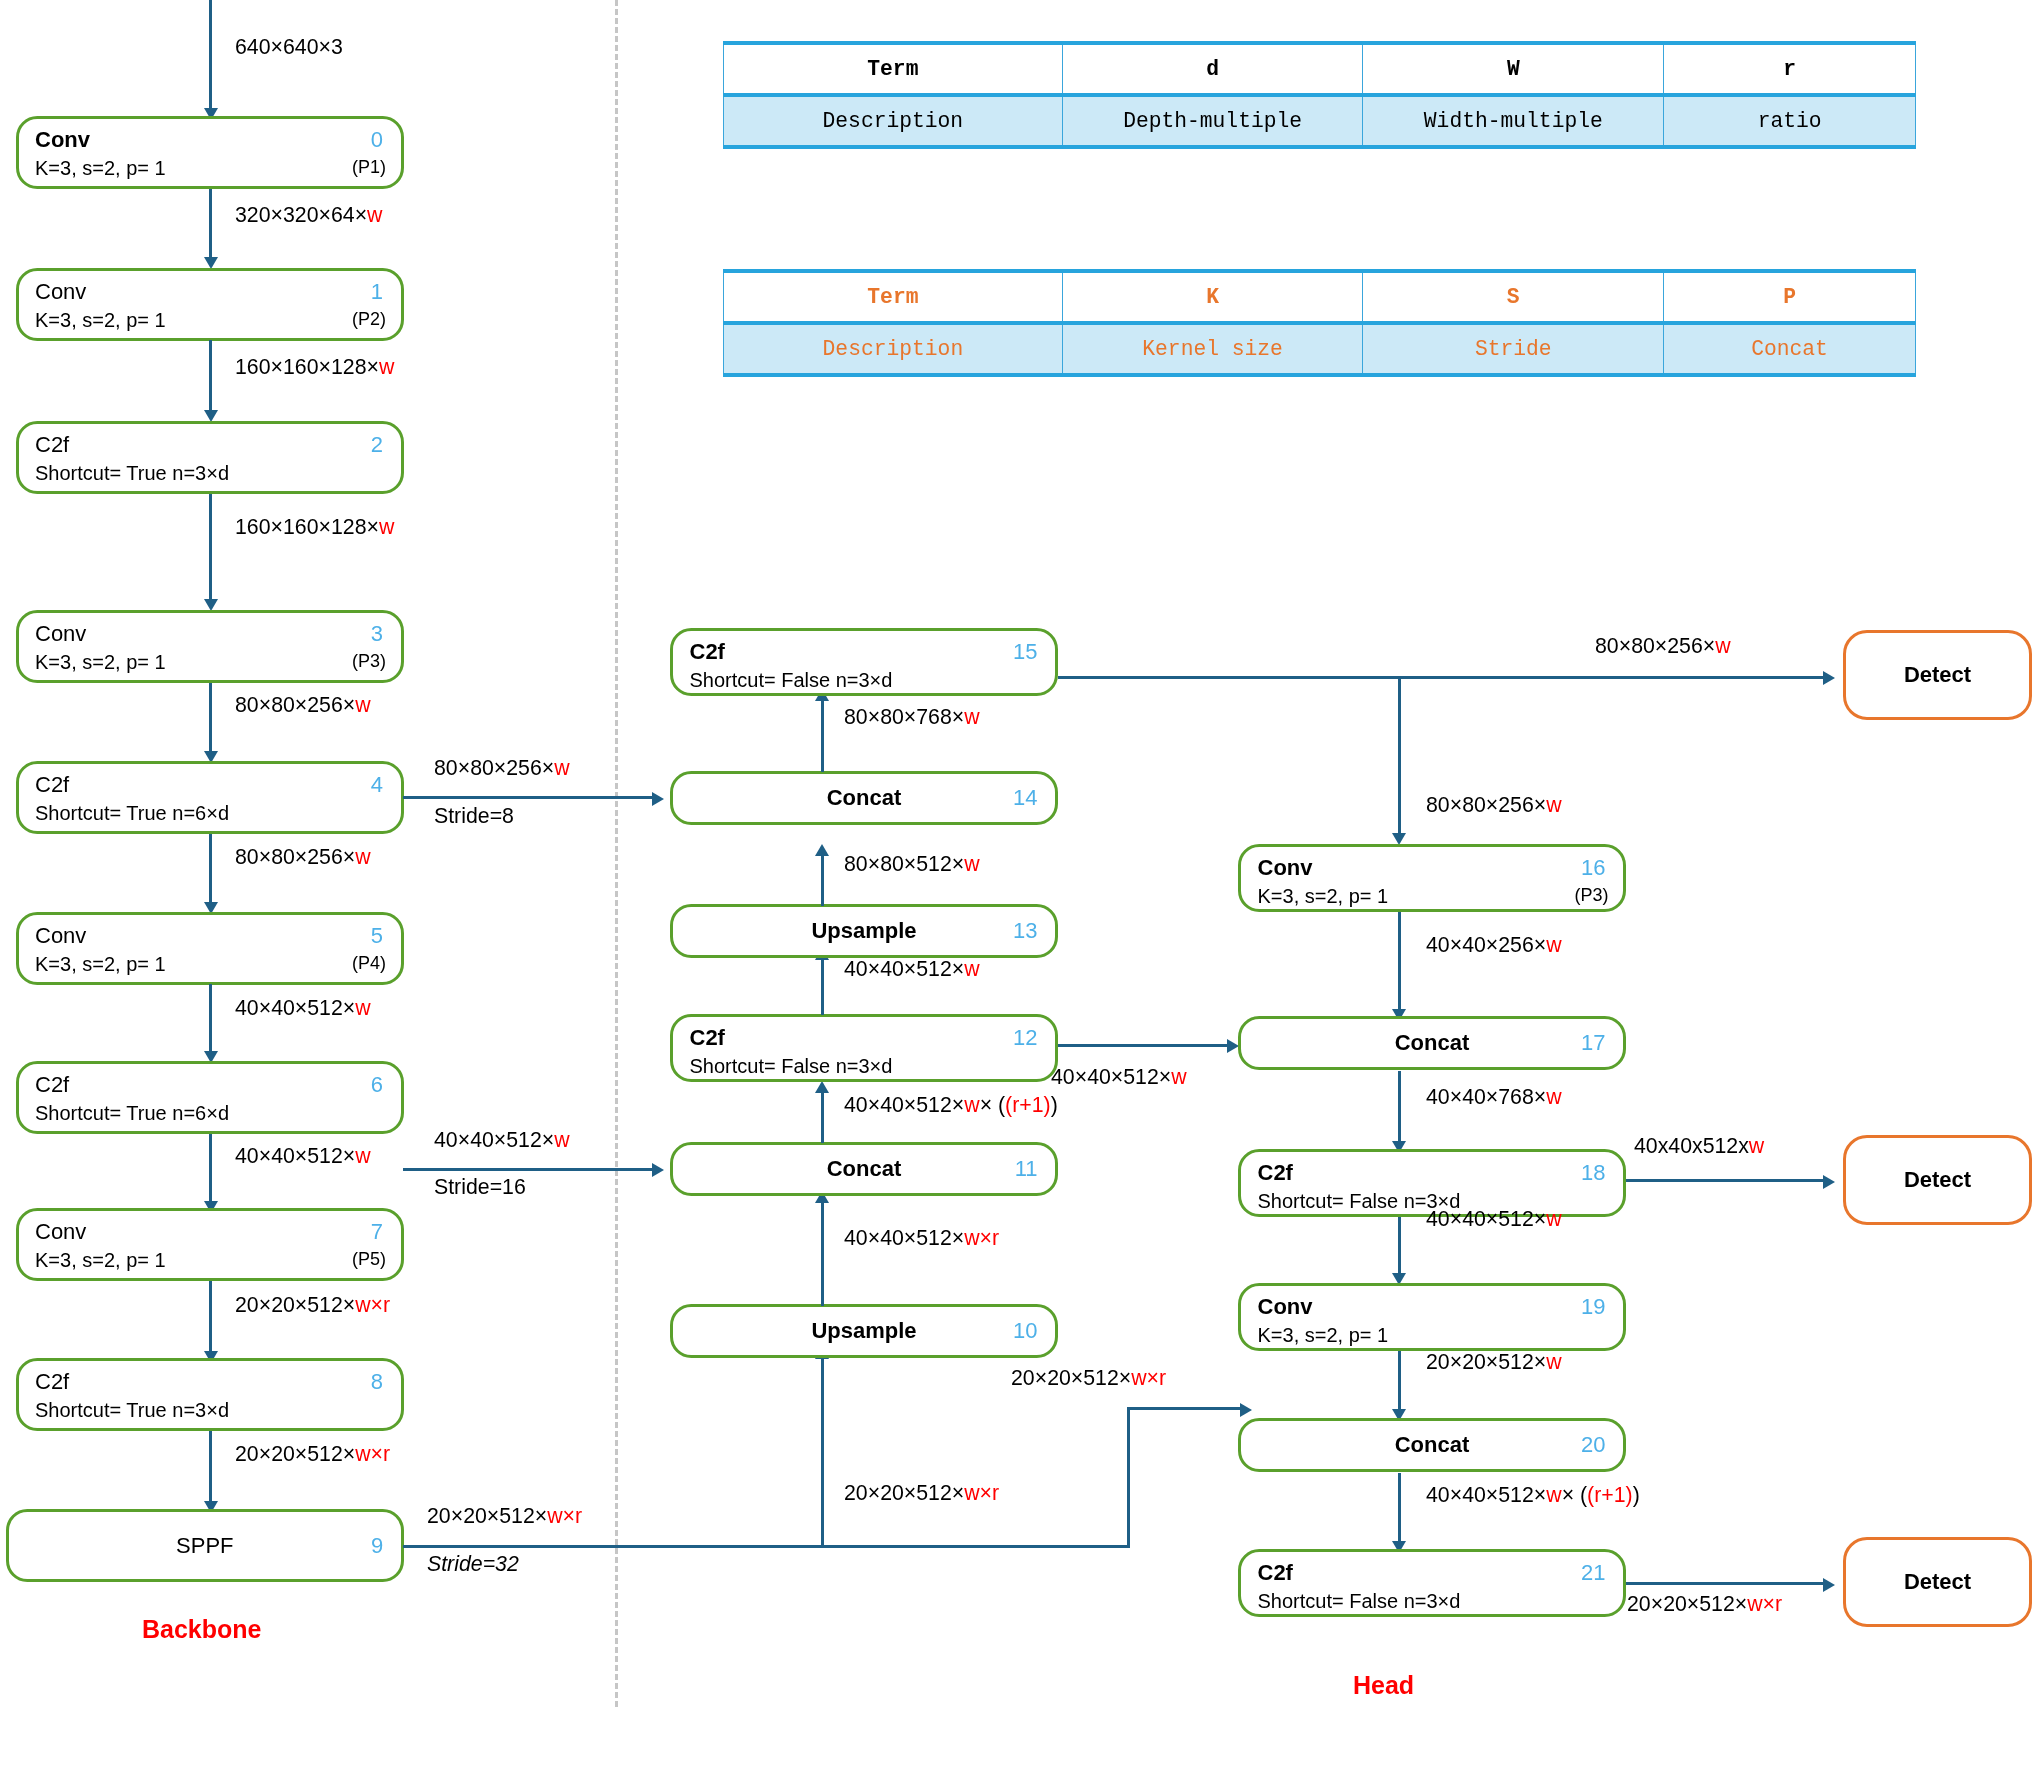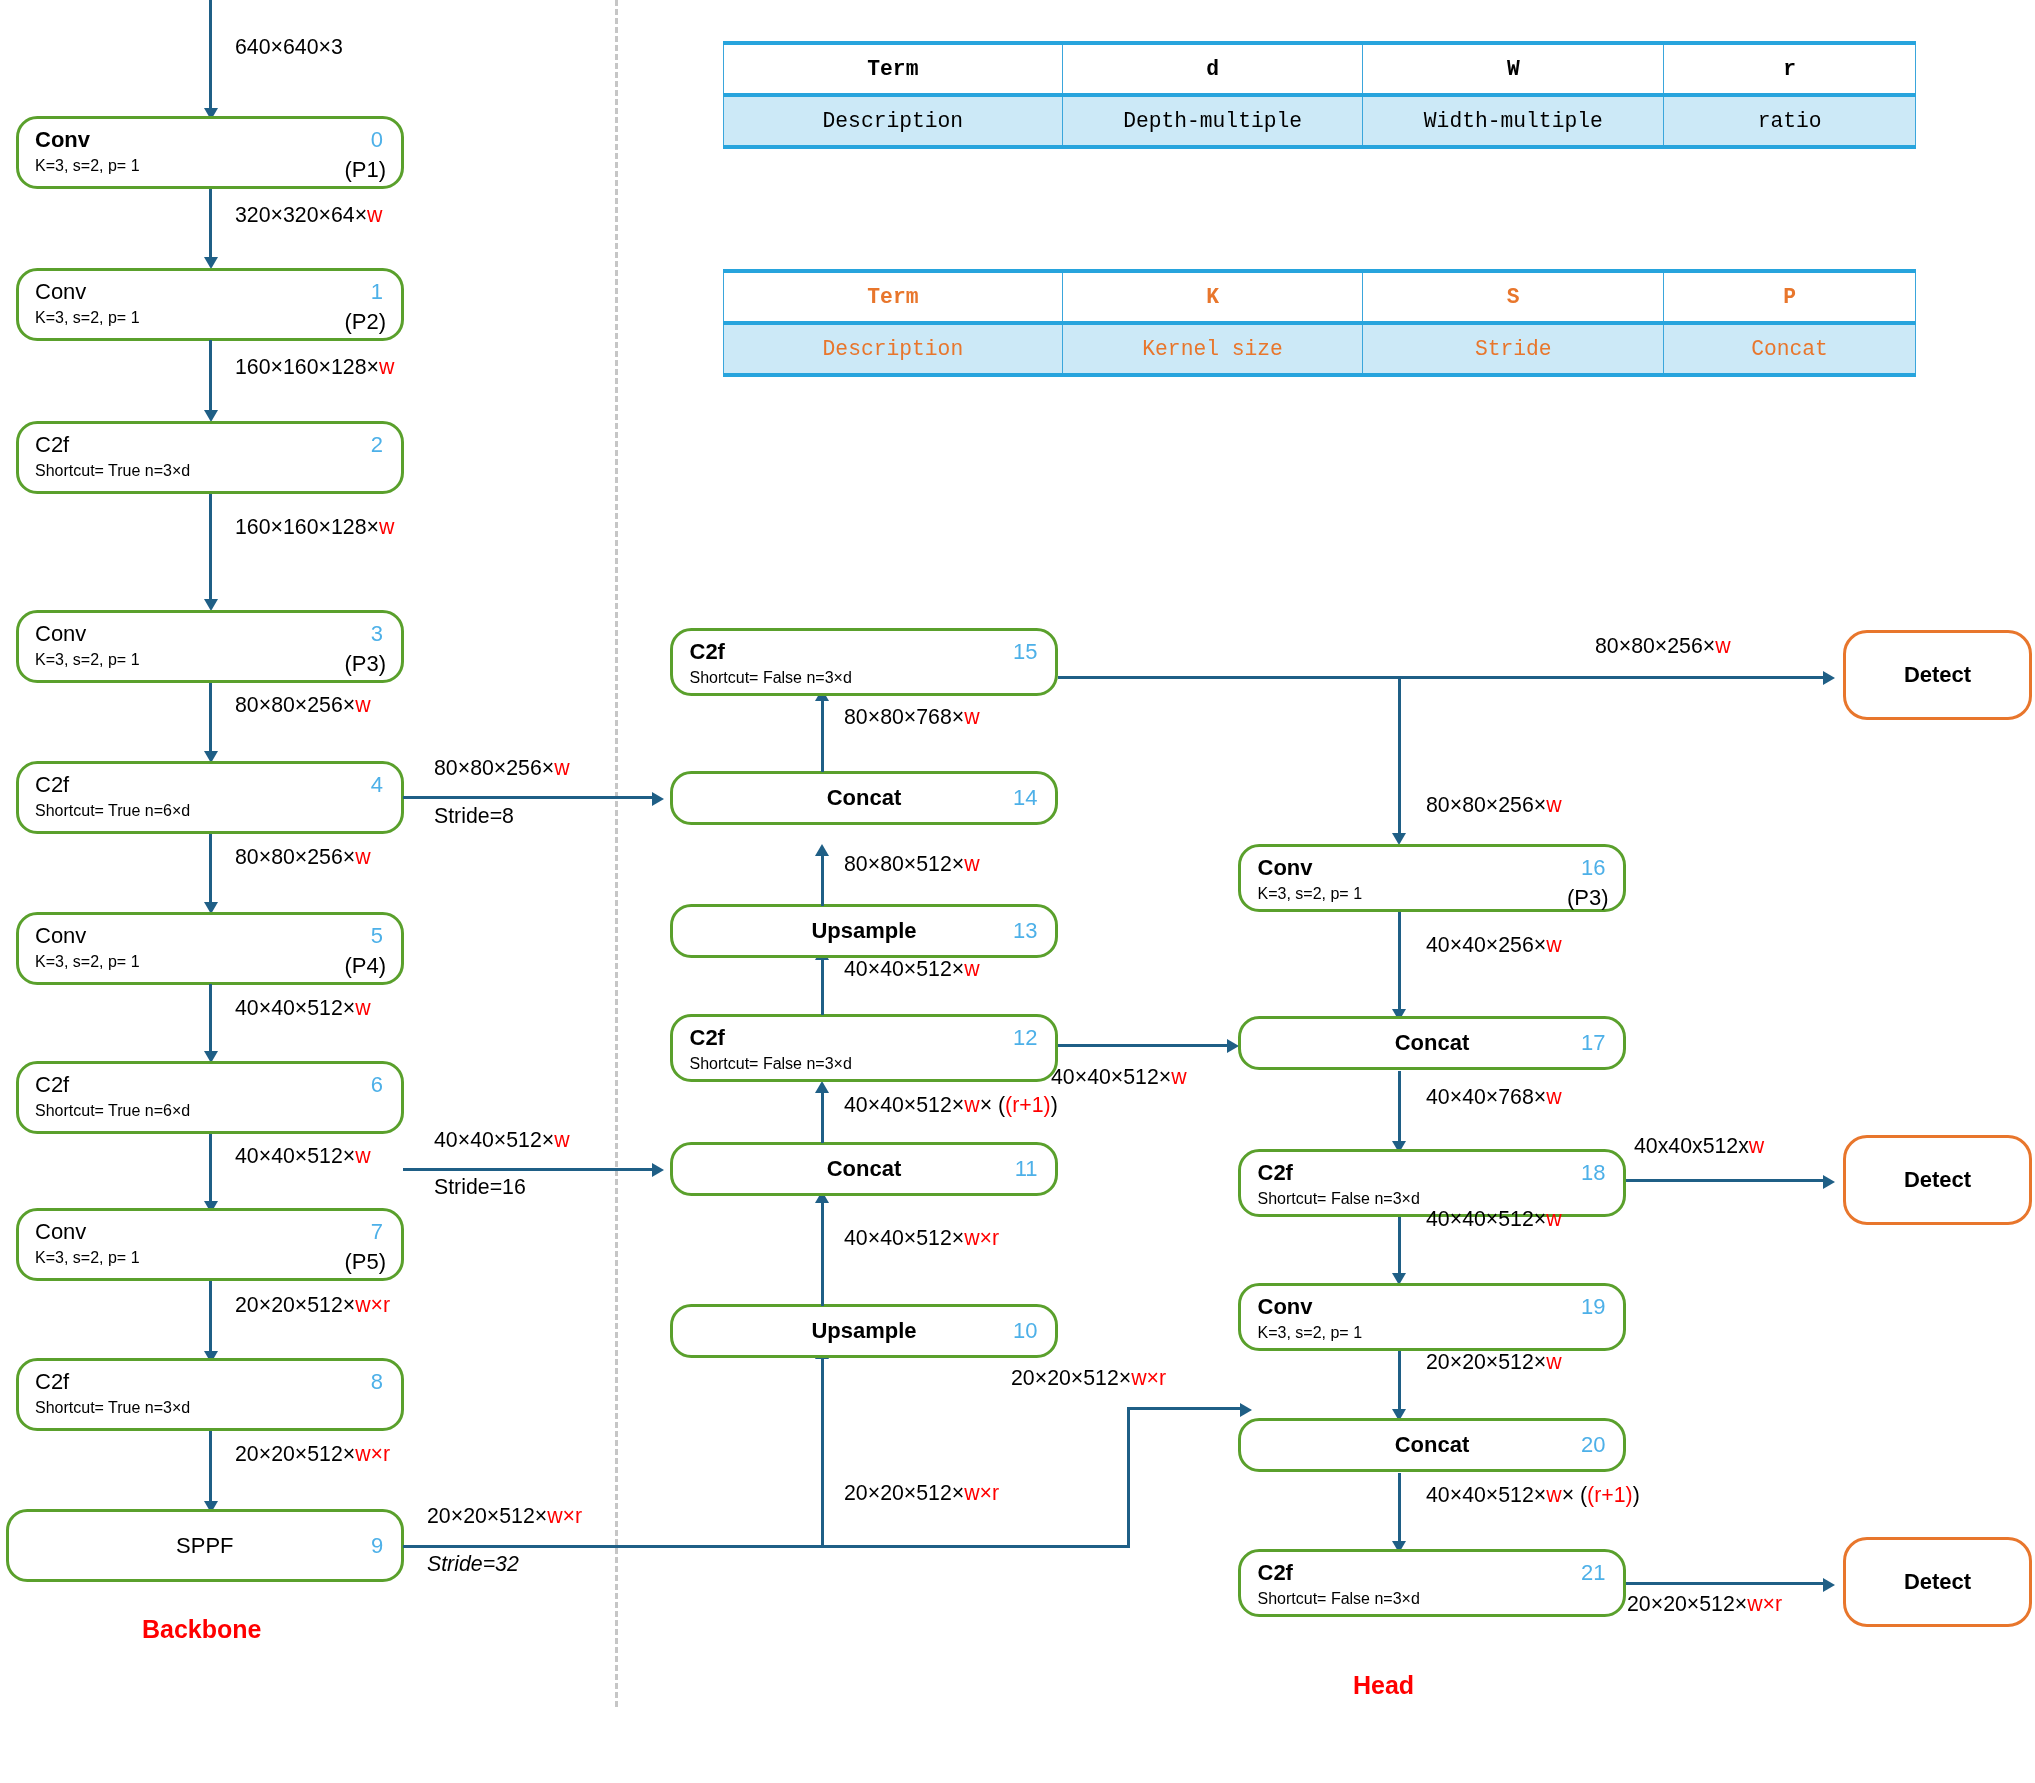--- a/index.html
+++ b/index.html
@@ -4,23 +4,23 @@
 <style>
   html,body{margin:0;padding:0;background:#fff;}
   body{font-family:"Liberation Sans", sans-serif;}
   #stage{position:relative;width:2035px;height:1783px;background:#fff;overflow:hidden;}
 
   
   .node{position:absolute;box-sizing:border-box;border:3.4px solid #5aa02c;border-radius:21.3px;background:#fff;}
   .node.detect{border-color:#e8762c;border-radius:24px;}
   .n-title{position:absolute;left:16.5px;top:7.8px;font-size:22px;color:#000;white-space:nowrap;}
   .n-title.bold{font-weight:bold;}
-  .n-sub{position:absolute;left:16.5px;top:38px;font-size:16px;color:#000;white-space:nowrap;}
+  .n-sub{position:absolute;left:16.5px;top:38px;font-size:20px;color:#000;white-space:nowrap;}
   .n-idx{position:absolute;right:17.5px;top:7.8px;font-size:22px;color:#4db0e8;}
-  .n-pnote{position:absolute;right:14.5px;top:38px;font-size:22px;color:#000;}
+  .n-pnote{position:absolute;right:14.5px;top:38px;font-size:18px;color:#000;}
   .n-center{position:absolute;left:0;right:0;top:50%;transform:translateY(-50%);text-align:center;font-size:22px;font-weight:bold;color:#000;}
   .n-center.reg{font-weight:normal;}
   .n-idx-c{position:absolute;right:17.5px;top:50%;transform:translateY(-50%);font-size:22px;color:#4db0e8;}
 
   
   .ln{position:absolute;background:#1f5f86;}
   .vline{width:3.4px;}
   .hline{height:3.4px;}
   .arrow-d{position:absolute;width:0;height:0;border-left:7.8px solid transparent;border-right:7.8px solid transparent;border-top:12.6px solid #1f5f86;}
   .arrow-u{position:absolute;width:0;height:0;border-left:7.8px solid transparent;border-right:7.8px solid transparent;border-bottom:12.6px solid #1f5f86;}

